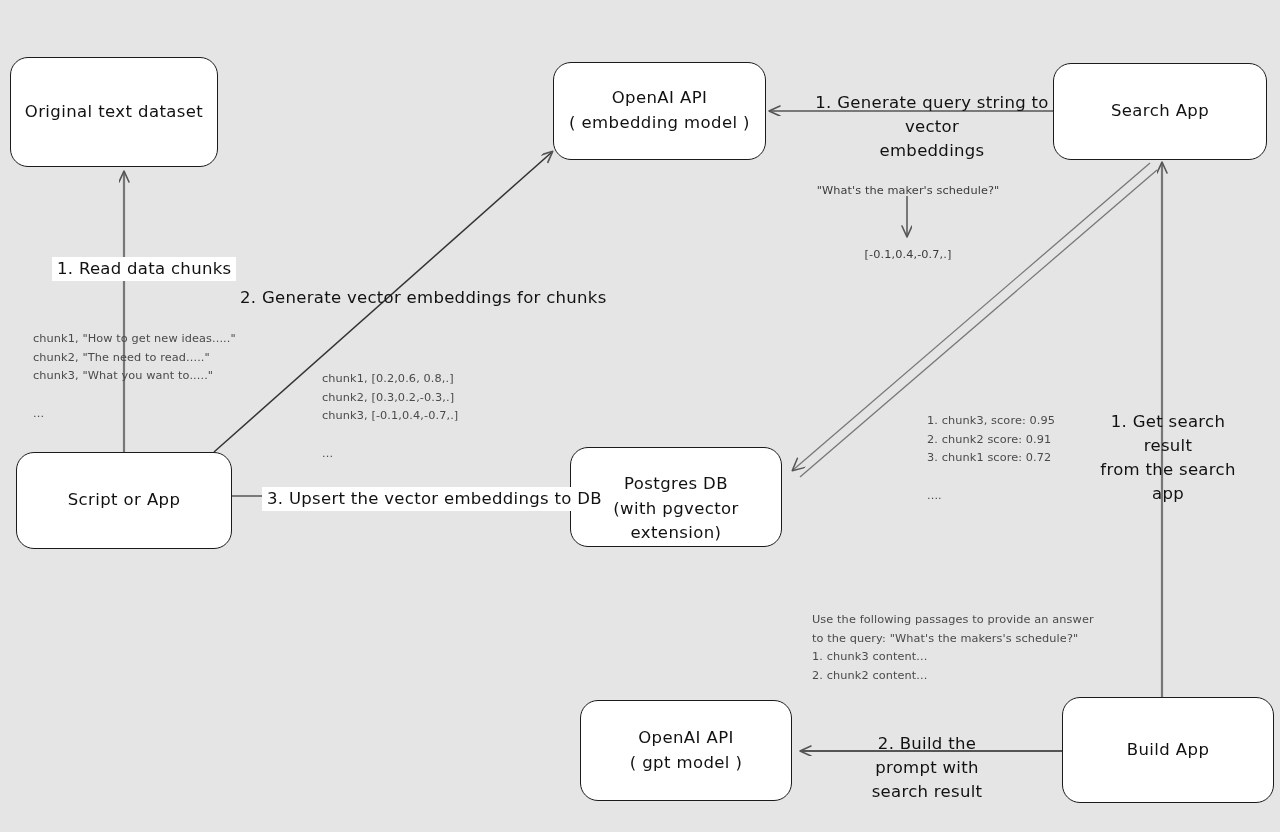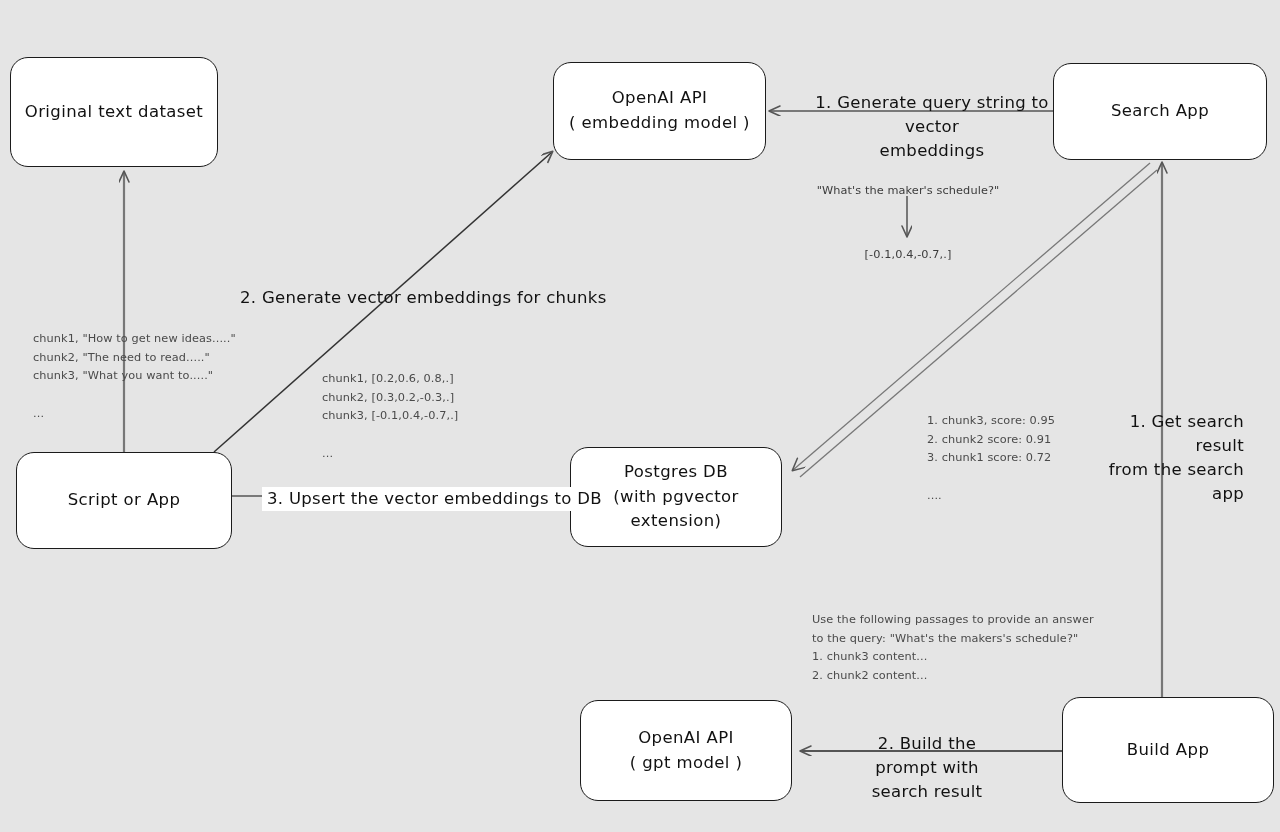--- a/index.html
+++ b/index.html
@@ -120,48 +120,49 @@
 
   <div class="node" style="left:16px; top:452px; width:216px; height:97px;">
     <span>Script or App</span>
   </div>
 
   <div class="node" style="left:553px; top:62px; width:213px; height:98px;">
     <span>OpenAI API</span>
     <span class="l2">( embedding model )</span>
   </div>
 
-  <div class="node" style="left:570px; top:447px; width:212px; height:100px;">
+  <div class="node" style="left:570px; top:447px; width:212px; height:100px;justify-content:flex-end;">
     <span>Postgres DB</span>
     <span class="l2">(with pgvector extension)</span>
   </div>
 
   <div class="node" style="left:1053px; top:63px; width:214px; height:97px;text-align:right;">
     <span>Search App</span>
   </div>
 
   <div class="node" style="left:1062px; top:697px; width:212px; height:106px;">
     <span>Build App</span>
   </div>
 
   <div class="node" style="left:580px; top:700px; width:212px; height:101px;">
     <span>OpenAI API</span>
     <span class="l2">( gpt model )</span>
   </div>
 
+  <div class="edge-label boxed" style="left:52px; top:257px;">1. Read data chunks</div>
 
   <div class="edge-label" style="left:240px; top:286px;">2. Generate vector embeddings for chunks</div>
 
   <div class="edge-label boxed" style="left:262px; top:487px;">3. Upsert the vector embeddings  to DB</div>
 
   <div class="edge-label" style="left:815px; top:91px; width:234px;">1. Generate query string to vector
 embeddings</div>
 
 
-  <div class="edge-label" style="left:1092px; top:410px; width:152px; text-align:right;">1. Get search result
+  <div class="edge-label" style="left:1092px; top:410px; width:152px; text-align:center;">1. Get search result
 from the search app</div>
 
   <div class="edge-label" style="left:845px; top:732px; width:164px;">2. Build the prompt with
 search result</div>
 
   <div class="note" style="left:33px; top:330px;">chunk1, "How to get new ideas....."
 chunk2, "The need to read....."
 chunk3, "What you want to....."
 
 ...</div>

